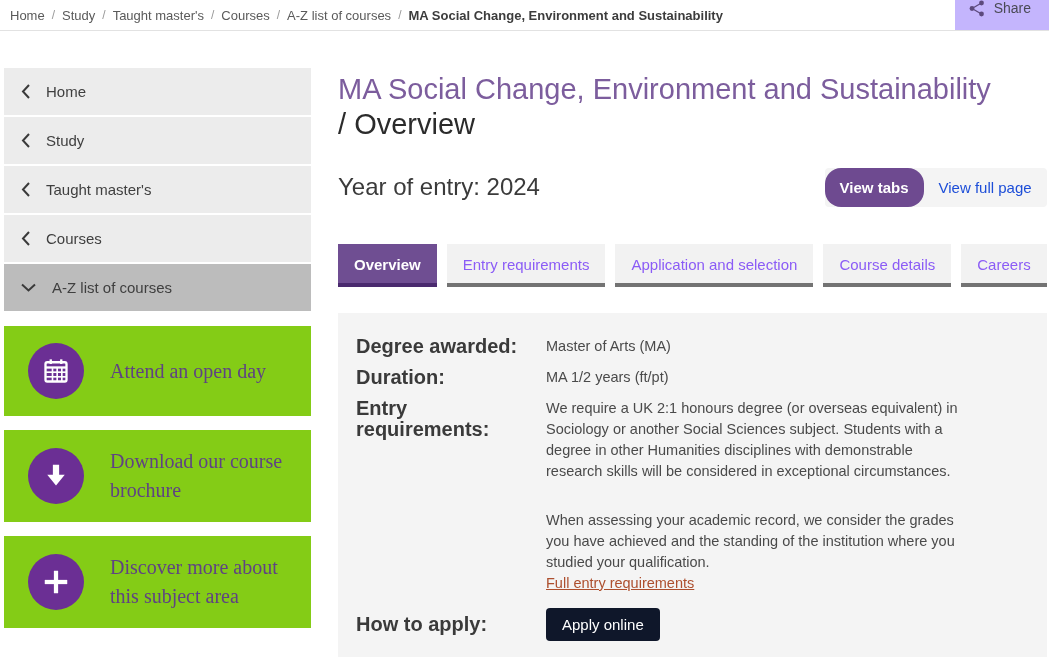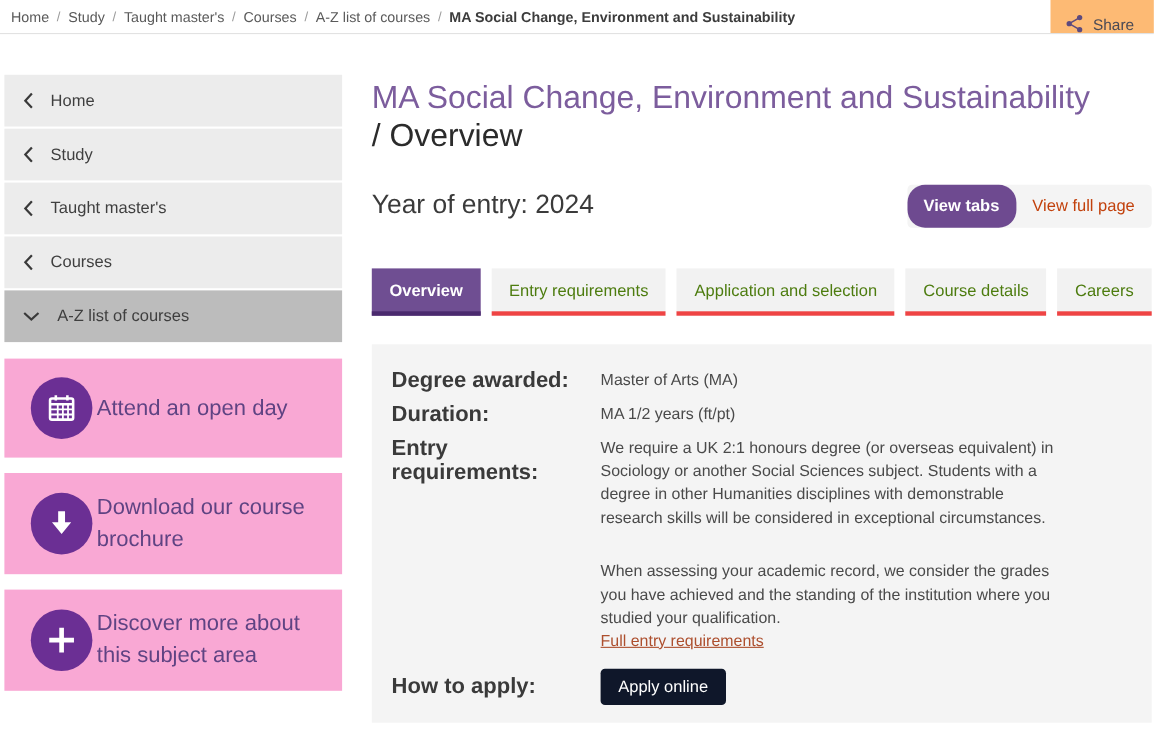--- a/index.html
+++ b/index.html
@@ -7,62 +7,62 @@
     font-family:"Liberation Sans","DejaVu Sans",sans-serif; }
 
   
   .topbar { display:flex; align-items:stretch; justify-content:space-between;
     height:31px; border-bottom:1px solid #e2e2e2; }
   .crumbs { display:flex; align-items:center; gap:7px; padding-left:10px;
     font-size:13px; color:#5a5a5a; white-space:nowrap; }
   .crumb { color:#5a5a5a; cursor:pointer; }
   .crumb-sep { color:#9a9a9a; font-size:12px; }
   .crumb-current { color:#3c3c3c; font-weight:bold; }
-  .share-btn { display:flex; align-items:flex-end; gap:8px; background:#fdba74;
+  .share-btn { display:flex; align-items:flex-start; gap:8px; background:#c4b5fd;
     padding:0 18px 0 14px; cursor:pointer; }
   .share-btn span { font-size:14px; color:#4a4a55; }
 
   
   .layout { display:flex; }
   .sidebar { width:307px; margin:37px 0 0 4px; flex:0 0 auto; }
   .main { flex:1; margin:0 19px 0 27px; }
 
   
   .nav-item { display:flex; align-items:center; gap:16px; height:47px;
     background:#ececec; margin-bottom:2px; padding-left:17px; font-size:15px;
     color:#3f3f3f; cursor:pointer; }
   .nav-item.active { background:#bcbcbc; }
   .chev { display:flex; align-items:center; }
 
   
   .cards { margin-top:15px; }
-  .card { display:flex; align-items:center; gap:4px; background:#f9a8d4;
-    padding:17px 10px 17px 24px; margin-bottom:14px; cursor:pointer; }
+  .card { display:flex; align-items:center; gap:26px; background:#84cc16;
+    padding:17px 10px 17px 24px; margin-bottom:14px; cursor:pointer;font-family:Liberation Serif, serif; }
   .circle { width:56px; height:56px; border-radius:50%; background:#6b2f94;
     display:flex; align-items:center; justify-content:center; flex:0 0 auto; }
   .card-label { font-size:20px; line-height:29px; color:#5f4383; }
 
   
   .page-title { margin-top:41px; font-size:29px; line-height:1.2;
     font-weight:300; color:#7c5d9d; max-width:660px; }
   .page-title .section { color:#2b2b2b; }
 
   .year-row { display:flex; align-items:center; justify-content:space-between;
     margin-top:26px; }
   .year { font-size:24px; color:#3b3b3b; }
   .view-toggle { display:flex; background:#f4f4f4; border-radius:4px; }
   .view-toggle .vt-btn { font-size:15px; padding:11px 15px; cursor:pointer; }
   .view-toggle .vt-active { background:#6e4a90; color:#fff; border-radius:16px;
     font-weight:bold; }
-  .view-toggle .vt-plain { color:#c2410c; }
+  .view-toggle .vt-plain { color:#1d4ed8; }
 
   
   .tabs { display:flex; gap:10px; margin-top:37px; }
-  .tab { font-size:15px; color:#4d7c0f; background:#f2f2f2; padding:12px 16px 10px;
-    border-bottom:4px solid #ef4444; cursor:pointer; white-space:nowrap; }
+  .tab { font-size:15px; color:#8b5cf6; background:#f2f2f2; padding:12px 16px 10px;
+    border-bottom:4px solid #737373; cursor:pointer; white-space:nowrap; }
   .tab.active { background:#6f4e92; color:#fff; border-bottom:4px solid #4a2a6e;
     font-weight:bold; }
 
   
   .panel { background:#f4f4f4; margin-top:26px; padding:23px 20px 16px 18px; }
   .row { display:flex; margin-bottom:10px; }
   .row-label { flex:0 0 190px; font-size:20px; font-weight:bold; color:#3a3a3a;
     line-height:21px; }
   .row-value { flex:1; font-size:14.5px; color:#4a4a4a; line-height:21px;
     max-width:420px; }

